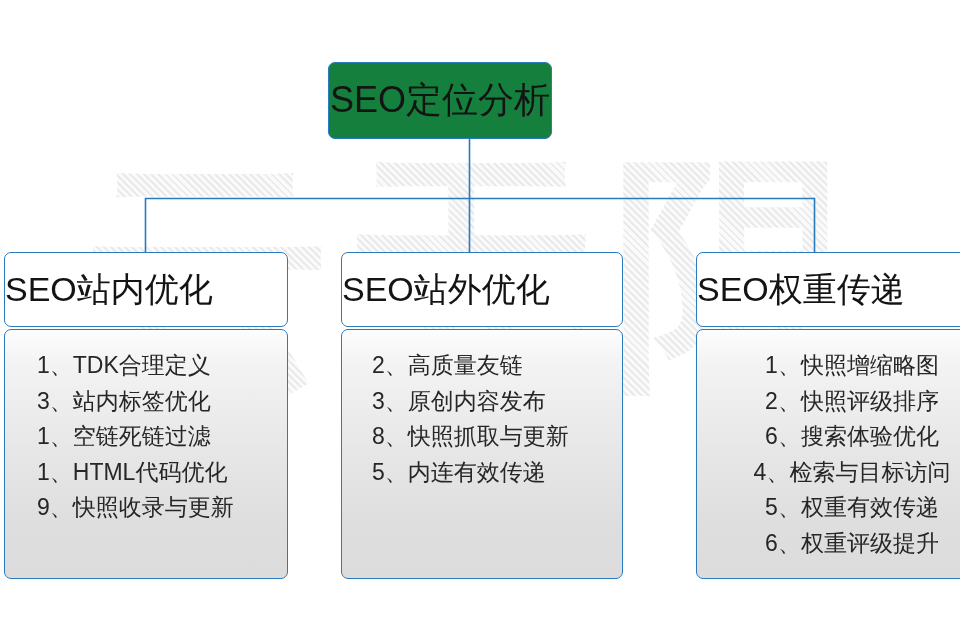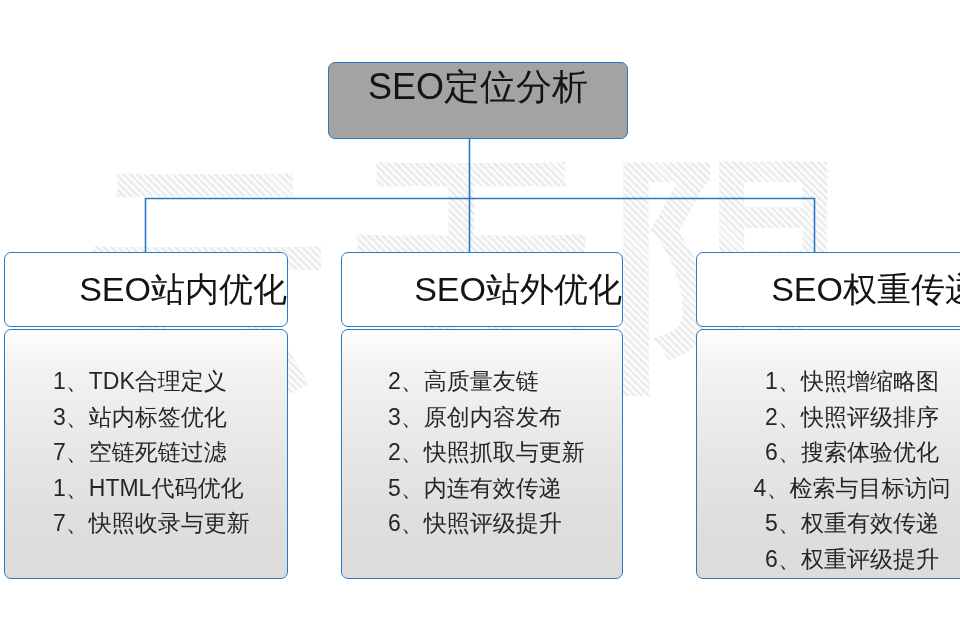--- a/index.html
+++ b/index.html
@@ -62,28 +62,28 @@
     height: 641px;
     z-index: 1;
     pointer-events: none;
   }
 
   
   #root-node {
     position: absolute;
     left: 328px;
     top: 62px;
-    width: 300px;
+    width: 224px;
     height: 77px;
     box-sizing: border-box;
     border: 1.4px solid #2a7ac0;
     border-radius: 7px;
-    background: #a3a3a3;
-    display: flex;
-    align-items: flex-start;
+    background: #15803d;
+    display: flex;
+    align-items: center;
     justify-content: center;
     z-index: 2;
   }
   #root-node .node-title {
     font-size: 36px;
     color: #141414;
     letter-spacing: 0px;
     font-family: "Liberation Sans", "DejaVu Sans", sans-serif;
     white-space: nowrap;
   }
@@ -99,21 +99,21 @@
   #column-2 { left: 696px; width: 284px; }
 
   .col-header {
     box-sizing: border-box;
     height: 75px;
     border: 1.4px solid #2a7ac0;
     border-radius: 7px;
     background: #ffffff;
     display: flex;
     align-items: center;
-    justify-content: flex-end;
+    justify-content: flex-start;
   }
   .col-header .col-title {
     font-size: 34px;
     color: #141414;
     white-space: nowrap;
     font-family: "Liberation Sans", "DejaVu Sans", sans-serif;
   }
 
   .col-body {
     box-sizing: border-box;
@@ -127,21 +127,21 @@
         #e7e7e7 48%,
         #dedede 78%,
         #dcdcdc 100%);
     padding: 18px 0 14px 0;
     display: flex;
     flex-direction: column;
     justify-content: flex-start;
   }
   .col-body ol {
     list-style: none;
-    margin: 16px;
+    margin: 0;
     padding: 0;
   }
   .col-body li {
     font-size: 23px;
     line-height: 35.5px;
     color: #262626;
     padding-left: 32px;
     white-space: nowrap;
     font-family: "Liberation Sans", "DejaVu Sans", sans-serif;
   }
@@ -175,38 +175,37 @@
   </div>
 
   <div class="column" id="column-0">
     <div class="col-header">
       <span class="col-title">SEO站内优化</span>
     </div>
     <div class="col-body">
       <ol>
         <li>1、TDK合理定义</li>
         <li>3、站内标签优化</li>
-        <li>7、空链死链过滤</li>
+        <li>1、空链死链过滤</li>
         <li>1、HTML代码优化</li>
-        <li>7、快照收录与更新</li>
+        <li>9、快照收录与更新</li>
       </ol>
     </div>
   </div>
 
   <div class="column" id="column-1">
     <div class="col-header">
       <span class="col-title">SEO站外优化</span>
     </div>
     <div class="col-body">
       <ol>
         <li>2、高质量友链</li>
         <li>3、原创内容发布</li>
-        <li>2、快照抓取与更新</li>
+        <li>8、快照抓取与更新</li>
         <li>5、内连有效传递</li>
-        <li>6、快照评级提升</li>
       </ol>
     </div>
   </div>
 
   <div class="column" id="column-2">
     <div class="col-header">
       <span class="col-title">SEO权重传递</span>
     </div>
     <div class="col-body">
       <ol>

